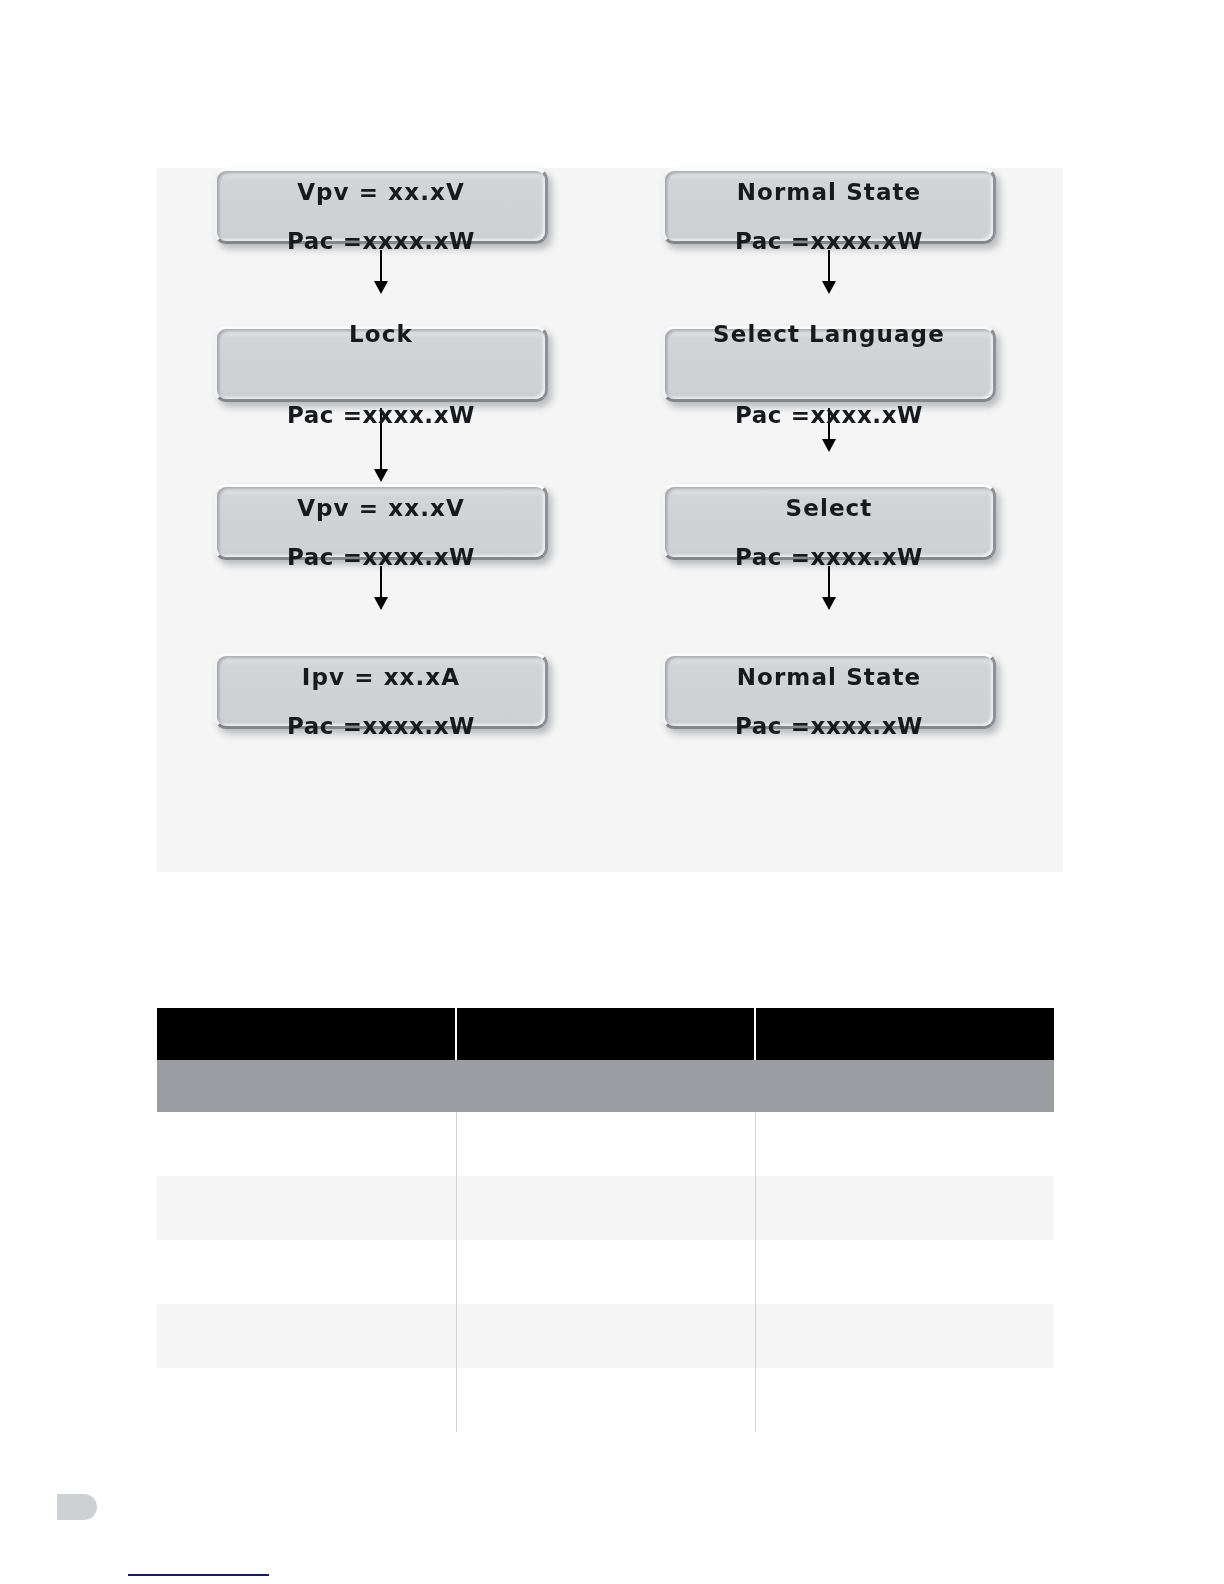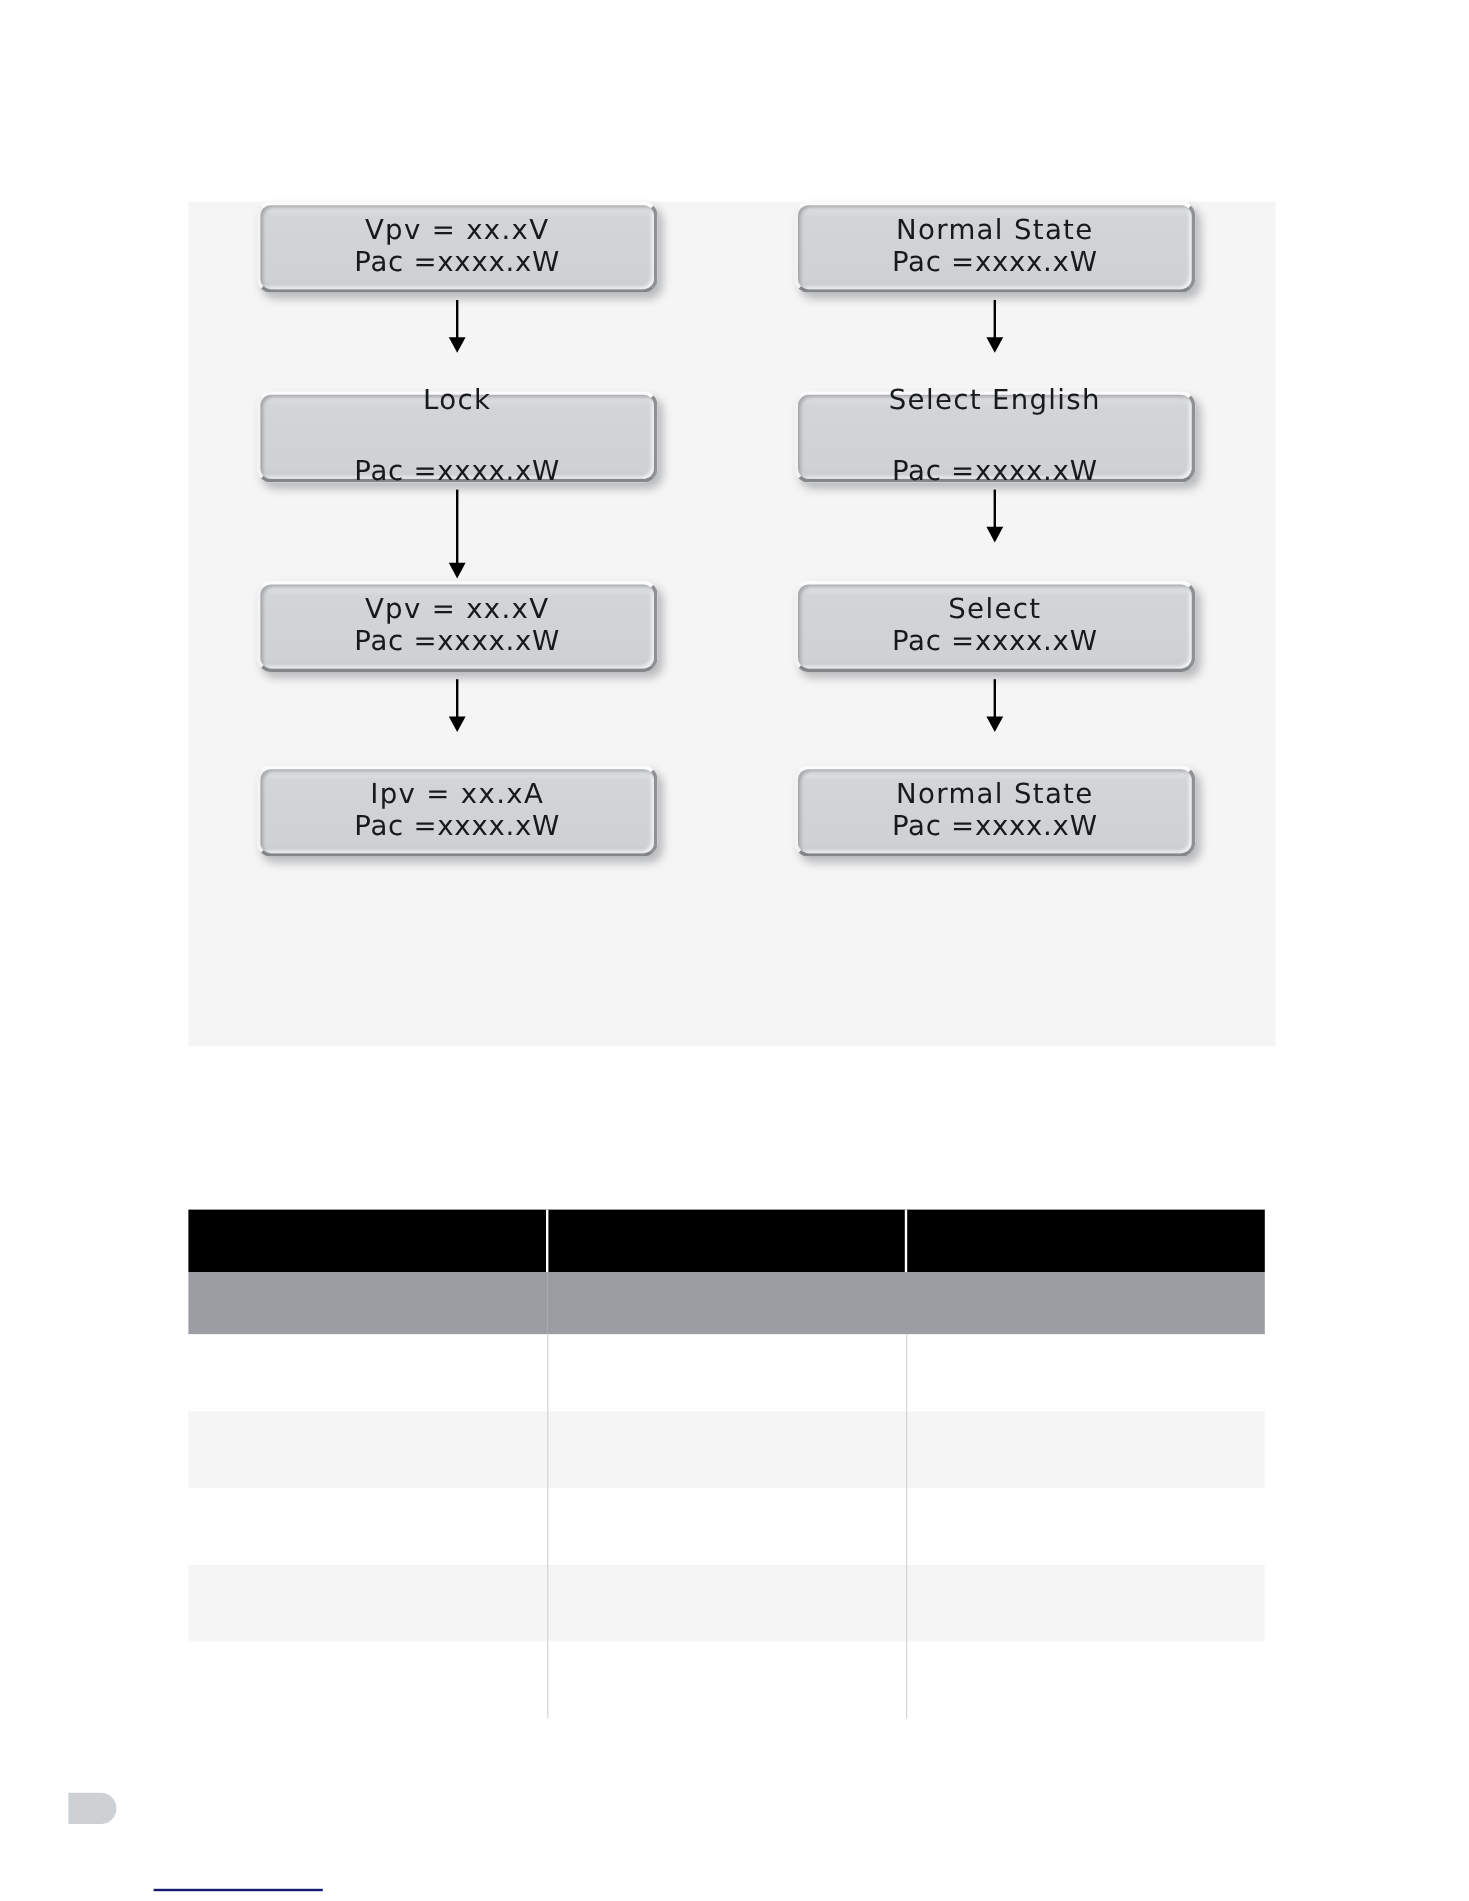--- a/index.html
+++ b/index.html
@@ -58,34 +58,35 @@
     border-radius: 9px;
     box-shadow: inset 2px 2px 3px rgba(120,122,126,0.55),
                 inset -2px -2px 3px rgba(255,255,255,0.75);
     pointer-events: none;
   }
   .lcd-line {
     position: relative;
     z-index: 2;
     color: #17191c;
     font-family: "DejaVu Sans", sans-serif;
-    font-weight: normal;
+    font-weight: bold;
     font-size: 23px;
     letter-spacing: 1.1px;
     line-height: 1.18;
     white-space: pre;
     text-align: center;
+    margin-top: 22px;
   }
   .lcd-line.line2 { letter-spacing: 0.6px; }
 
   
   .row0 { top: 0px;   }
   .row1 { top: 158px; gap: 32px; }
   .row2 { top: 316px; }
-  .row3 { top: 470px; align-items: center; }
+  .row3 { top: 485px; align-items: center; }
 
   
   .arrow {
     position: absolute;
     width: 24px;
     display: flex;
     flex-direction: column;
     align-items: center;
   }
   .arrow .stem {
@@ -217,21 +218,21 @@
       <div class="lcd-line line2">Pac =xxxx.xW</div>
     </div>
 
     <div class="arrow" style="left:155px; top:82px; height:68px;">
       <div class="stem" style="height:32px;"></div>
       <div class="head"></div>
     </div>
 
     <div class="lcd-box row1">
       <span class="shade"></span>
-      <div class="lcd-line line1">Select English</div>
+      <div class="lcd-line line1">Select Language</div>
       <div class="lcd-line line2">Pac =xxxx.xW</div>
     </div>
 
     <div class="arrow" style="left:155px; top:240px; height:68px;">
       <div class="stem" style="height:32px;"></div>
       <div class="head"></div>
     </div>
 
     <div class="lcd-box row2">
       <span class="shade"></span>

